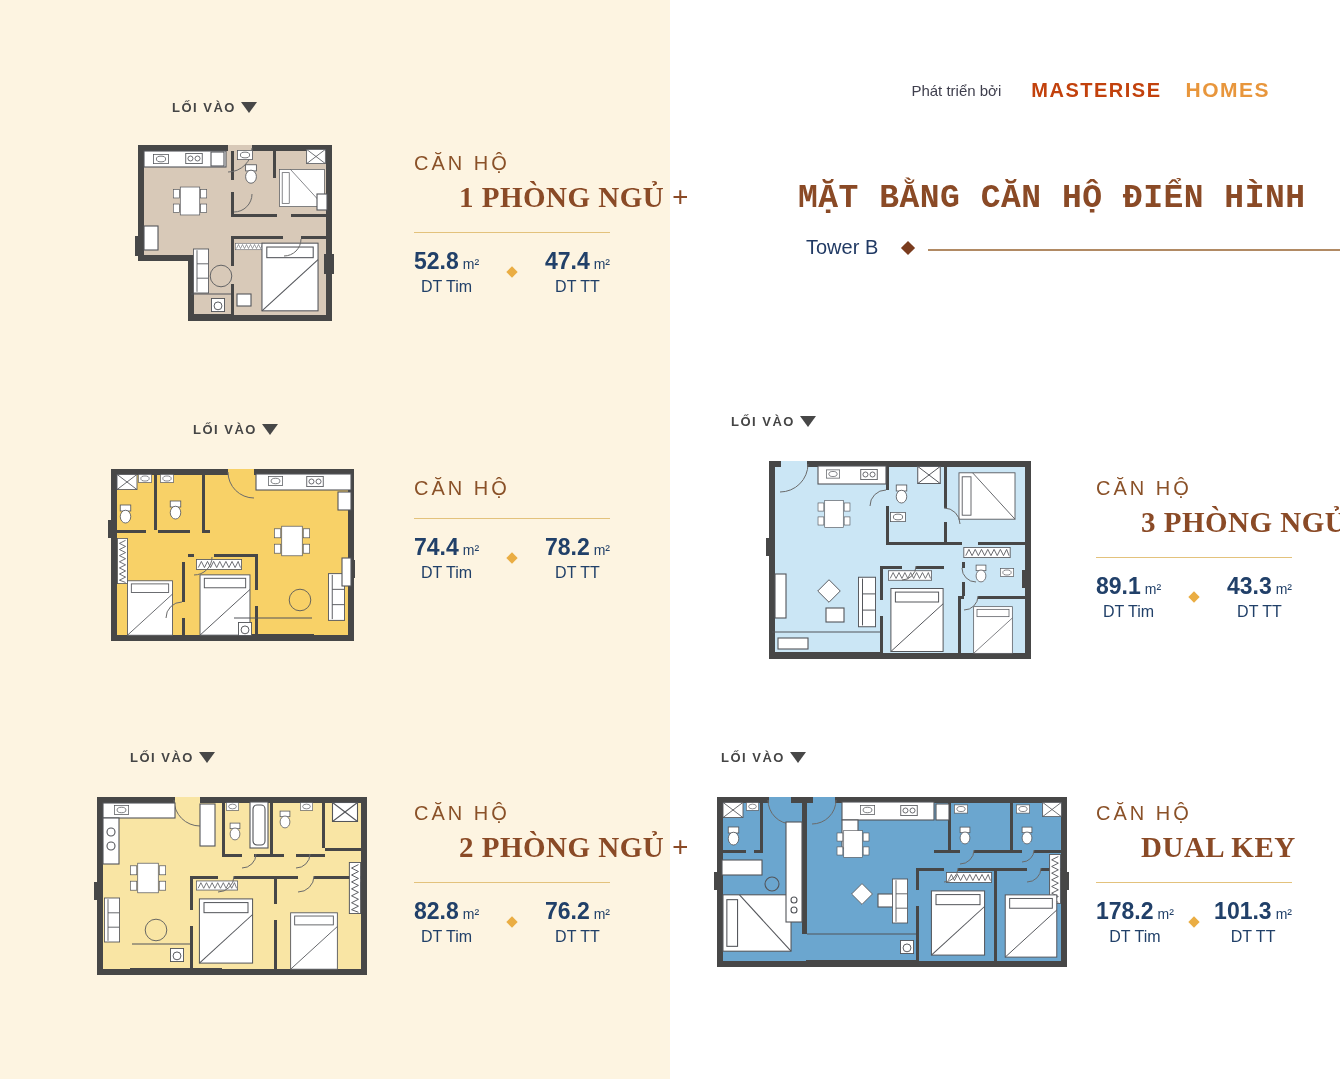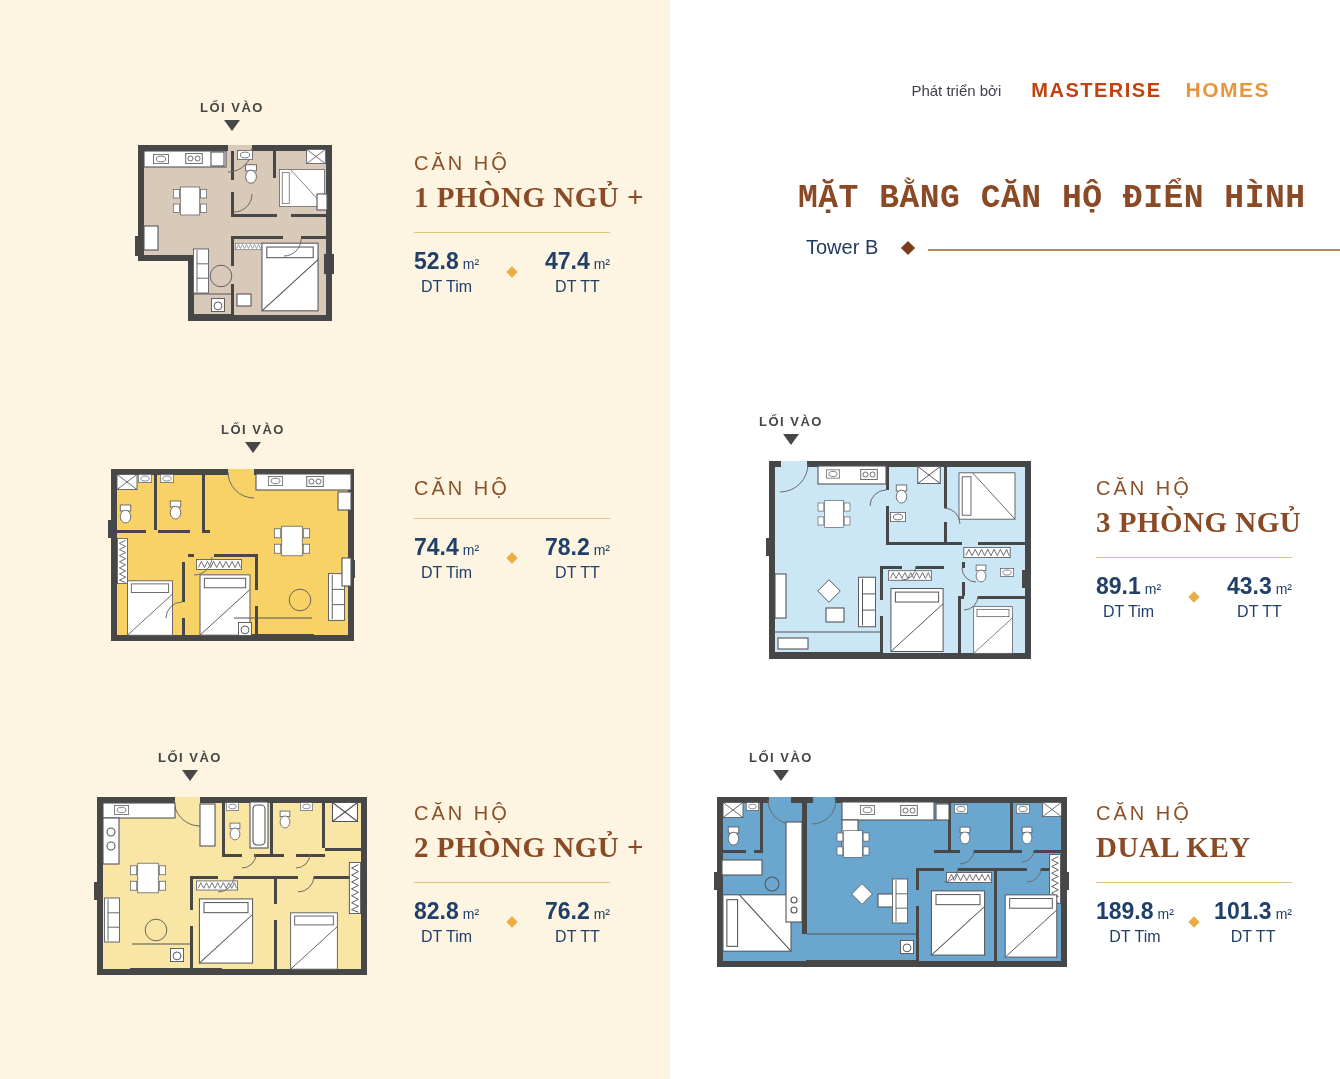--- a/index.html
+++ b/index.html
@@ -17,29 +17,29 @@
   .brand-a { font-size:20px; font-weight:bold; letter-spacing:1.5px; color:#c2410c; }
   .brand-b { font-size:21px; font-weight:bold; letter-spacing:1.5px; color:#e8963c; margin-left:24px; }
 
   .main-title { position:absolute; left:798px; top:180px; font-family:Liberation Mono, monospace;
     font-size:33px; font-weight:bold; color:#8a4a26; letter-spacing:0.5px; white-space:nowrap; }
   .subtitle { position:absolute; left:806px; top:236px; font-size:20px; color:#213a64; }
   .sub-diamond { position:absolute; left:903px; top:243px; width:10px; height:10px; background:#7a3c1e; transform:rotate(45deg); }
   .sub-line { position:absolute; left:928px; top:249px; width:412px; height:2px; background:#b18a64; }
 
   
-  .entrance { position:absolute; width:120px; display:flex; flex-direction:column; align-items:center; gap:5px; }
+  .entrance { position:absolute; width:120px; display:flex; flex-direction:row; align-items:center; gap:5px; }
   .ent-label { font-size:13px; font-weight:bold; letter-spacing:1.5px; color:#454545; white-space:nowrap; }
   .tri { width:0; height:0; border-left:8px solid transparent; border-right:8px solid transparent; border-top:11px solid #474747; }
 
   
   .info { position:absolute; width:196px; }
   .u-label { font-size:20px; letter-spacing:3px; color:#8a5128; }
   .u-name { margin-top:6px; font-family:"Liberation Serif", serif; font-size:29px; font-weight:bold;
-    color:#8a4a26; letter-spacing:0.5px; white-space:nowrap; }
+    color:#8a4a26; letter-spacing:0.5px; white-space:nowrap;margin-left:45px; }
   .divider { margin-top:18px; height:1px; background:#e3c27c; }
   .areas { margin-top:15px; display:flex; align-items:center; justify-content:space-between; }
   .a-col { display:flex; flex-direction:column; align-items:center; }
   .a-line { display:flex; align-items:baseline; gap:4px; }
   .a-num { font-size:23px; font-weight:bold; color:#214069; }
   .a-unit { font-size:14px; color:#214069; }
   .a-cap { font-size:16px; color:#214069; margin-top:3px; }
   .gold-diamond { width:8px; height:8px; background:#eaad43; transform:rotate(45deg); flex:none; }
 
   
@@ -566,21 +566,21 @@
   </div>
 </div>
 
 <div class="info" style="left:1096px; top:802px;">
   <div class="u-label">CĂN HỘ</div>
   <div class="u-name">DUAL KEY</div>
   <div class="divider"></div>
   <div class="areas">
     <div class="a-col">
       <div class="a-line">
-          <span class="a-num">189.8</span>
+          <span class="a-num">178.2</span>
           <span class="a-unit">m²</span>
         </div>
       <div class="a-cap">DT Tim</div>
     </div>
     <span class="gold-diamond"></span>
     <div class="a-col">
       <div class="a-line">
           <span class="a-num">101.3</span>
           <span class="a-unit">m²</span>
         </div>

